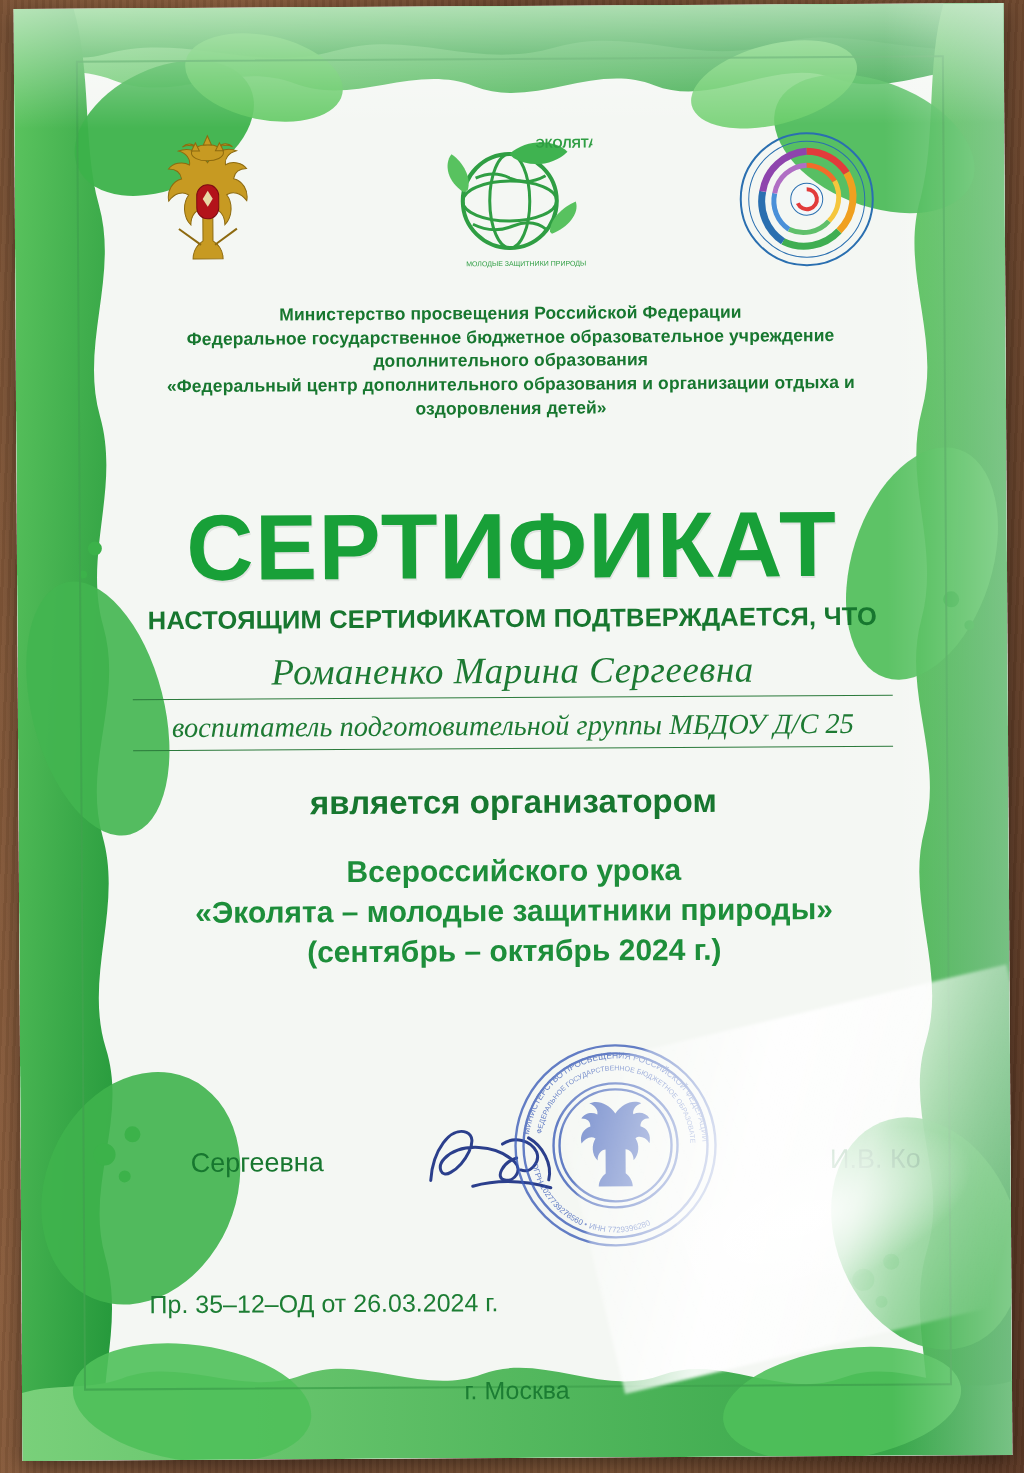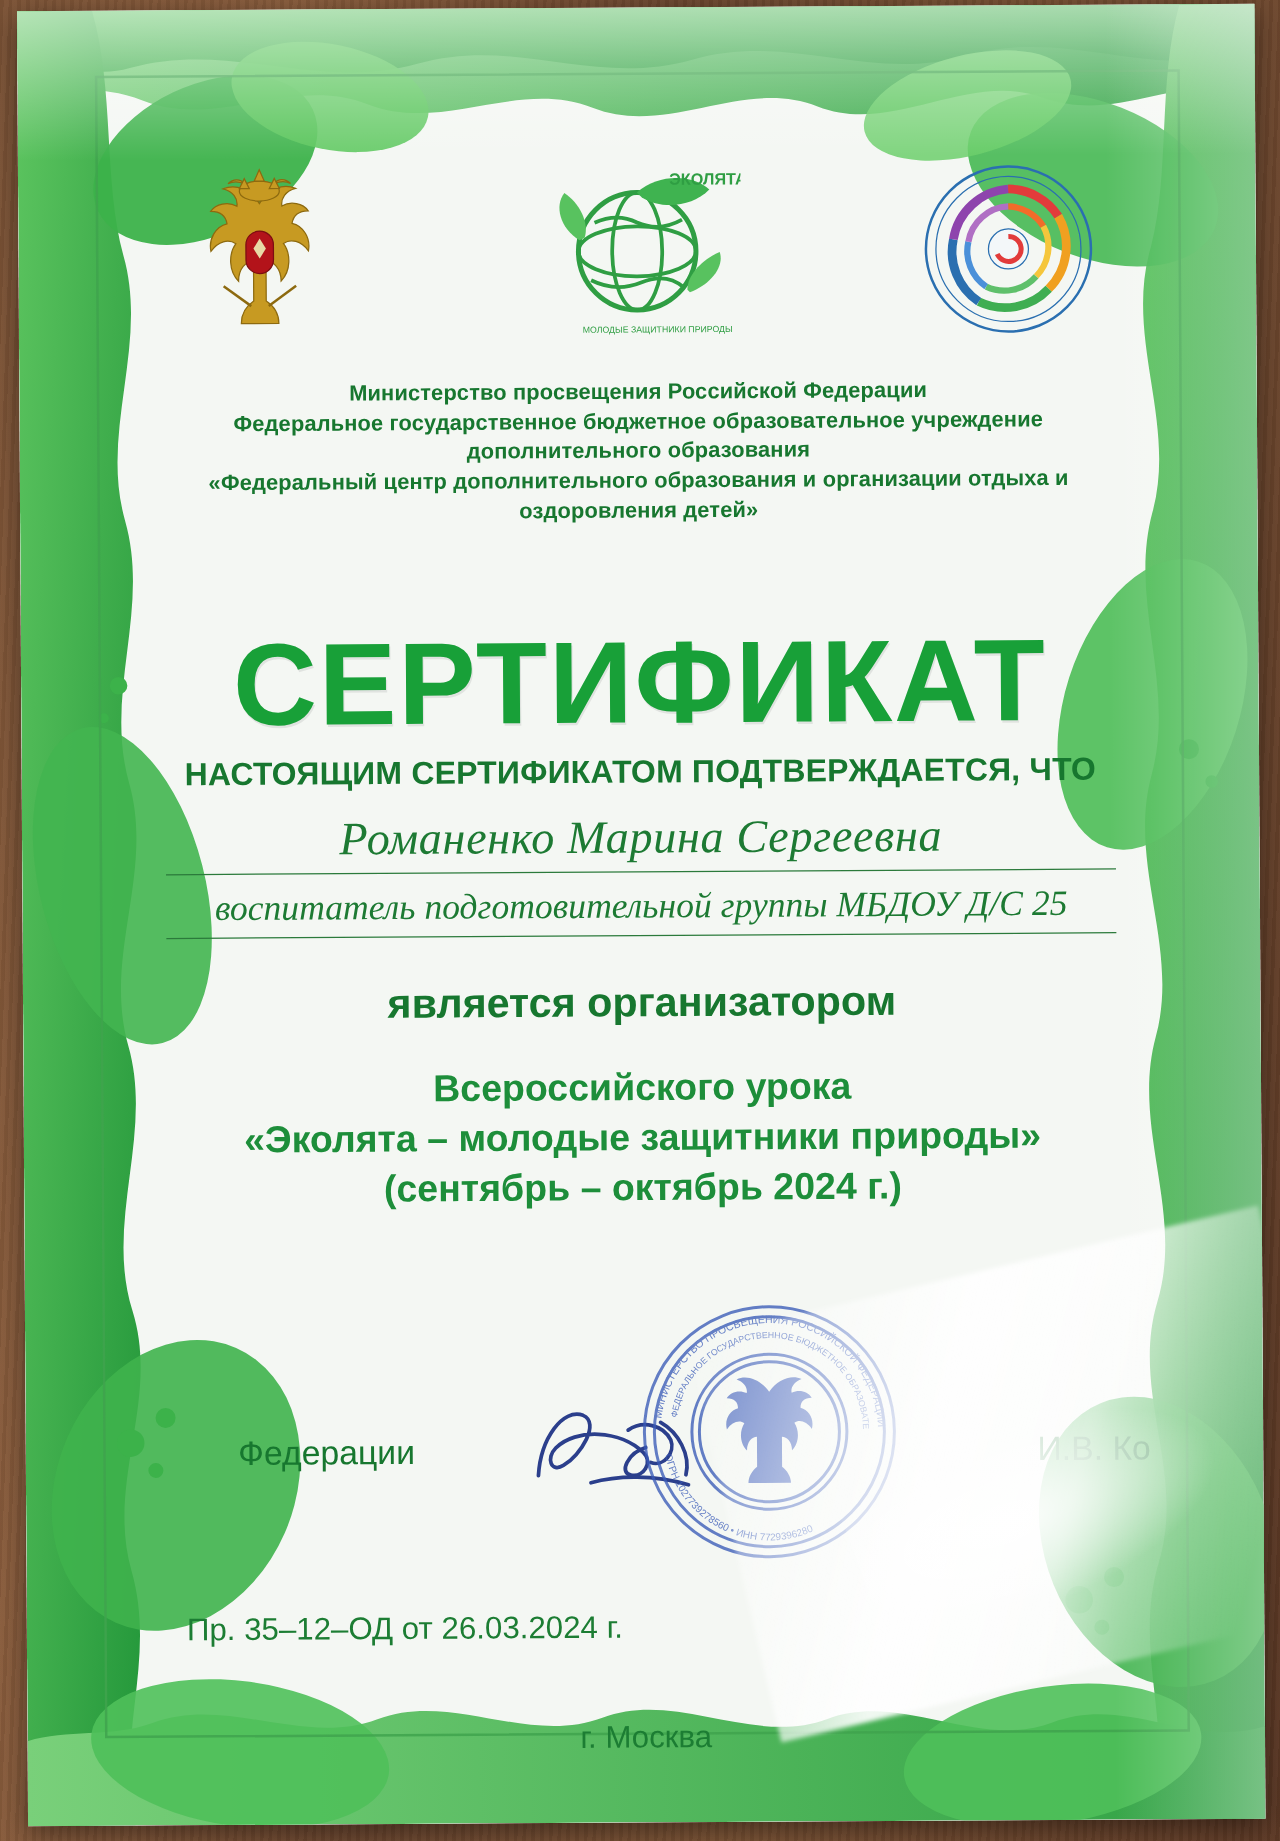--- a/index.html
+++ b/index.html
@@ -396,21 +396,21 @@
       <div class="is-organizer">является организатором</div>
 
       <div class="event">
         <div>Всероссийского урока</div>
         <div>«Эколята – молодые защитники природы»</div>
         <div>(сентябрь – октябрь 2024 г.)</div>
       </div>
     </div>
 
     <div class="sig-row">
-      <div class="director">Федерации</div>
+      <div class="director">Сергеевна</div>
 
       <svg class="signature" viewBox="0 0 170 100" xmlns="http://www.w3.org/2000/svg">
         <g fill="none" stroke="#2b3f8c" stroke-width="3" stroke-linecap="round">
           <path d="M20 70 C22 40 40 16 56 22 C70 28 54 54 40 62 C30 68 26 56 34 48 C50 32 86 34 104 52 C112 60 104 72 94 70 C84 68 92 52 106 48"></path>
           <path d="M92 34 C104 26 120 30 126 42 C130 52 120 64 110 60"></path>
           <path d="M118 28 C132 36 142 54 138 70"></path>
           <path d="M62 76 C84 70 112 70 140 78"></path>
         </g>
       </svg>
 

